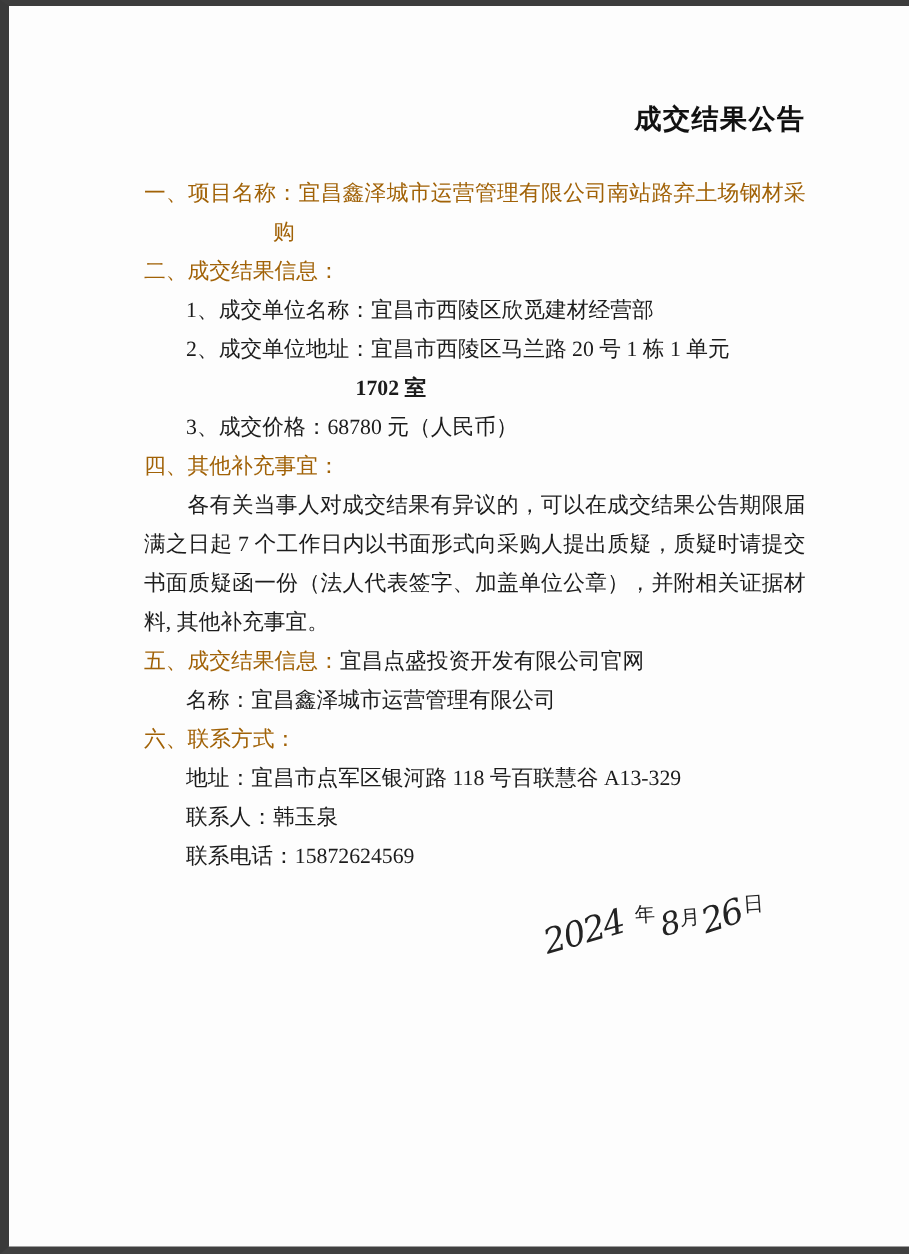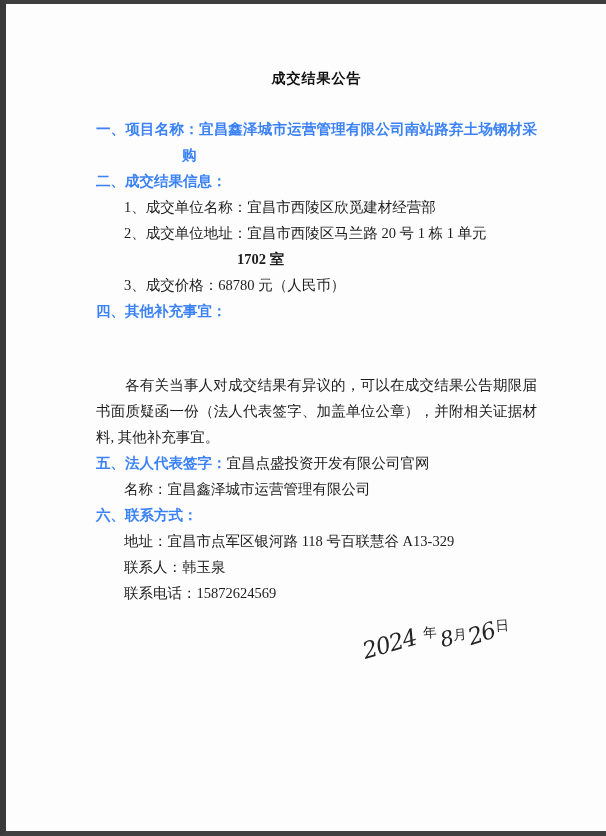--- a/index.html
+++ b/index.html
@@ -21,43 +21,43 @@
     font-family: "Liberation Serif", "DejaVu Serif", serif;
     color: #1c1c1c;
     position: relative;
   }
   .content {
     box-sizing: border-box;
     padding: 62px 69px 0 90px;
     width: 100%;
   }
   .title {
-    font-size: 14px;
+    font-size: 18px;
     font-weight: bold;
-    text-align: center;
+    text-align: right;
     letter-spacing: 1px;
     line-height: 26px;
     margin-bottom: 24px;
     color: #111;
   }
   .line {
     font-size: 14.5px;
     line-height: 26px;
     white-space: nowrap;
   }
-  .bold { font-weight: bold; color: #3b82f6; }
+  .bold { font-weight: normal; color: #a16207; }
   .jline {
     white-space: normal;
     text-align: justify;
     text-align-last: justify;
   }
   .hang { padding-left: 86px; }
   .sub  { padding-left: 28px; }
   .addr2 { padding-left: 141px; font-weight: bold; }
-  .pindent { text-indent: 29px; margin-top: 48px; }
+  .pindent { text-indent: 29px; }
   .date-line {
     margin-top: 16px;
     text-align: right;
     padding-right: 27px;
     transform: rotate(-4deg);
     height: 48px;
     line-height: 44px;
     color: #232323;
   }
   .hw {
@@ -92,24 +92,25 @@
 
     <div class="line bold">二、成交结果信息：</div>
     <div class="line sub">1、成交单位名称：宜昌市西陵区欣觅建材经营部</div>
     <div class="line sub">2、成交单位地址：宜昌市西陵区马兰路 20 号 1 栋 1 单元</div>
     <div class="line addr2">1702 室</div>
     <div class="line sub">3、成交价格：68780 元（人民币）</div>
 
 
     <div class="line bold">四、其他补充事宜：</div>
     <div class="line jline pindent">各有关当事人对成交结果有异议的，可以在成交结果公告期限届</div>
+    <div class="line jline">满之日起 7 个工作日内以书面形式向采购人提出质疑，质疑时请提交</div>
     <div class="line jline">书面质疑函一份（法人代表签字、加盖单位公章），并附相关证据材</div>
     <div class="line">料, 其他补充事宜。</div>
 
-    <div class="line"><span class="bold">五、法人代表签字：</span><span>宜昌点盛投资开发有限公司官网</span></div>
+    <div class="line"><span class="bold">五、成交结果信息：</span><span>宜昌点盛投资开发有限公司官网</span></div>
 
     <div class="line sub">名称：宜昌鑫泽城市运营管理有限公司</div>
     <div class="line bold">六、联系方式：</div>
     <div class="line sub">地址：宜昌市点军区银河路 118 号百联慧谷 A13-329</div>
     <div class="line sub">联系人：韩玉泉</div>
     <div class="line sub">联系电话：15872624569</div>
 
     <div class="date-line">
       <span class="hw hw-year">2024</span><span class="dl dl-year">年</span><span class="hw hw-month">8</span><span class="dl dl-month">月</span><span class="hw hw-day">26</span><span class="dl dl-day">日</span>
     </div>

